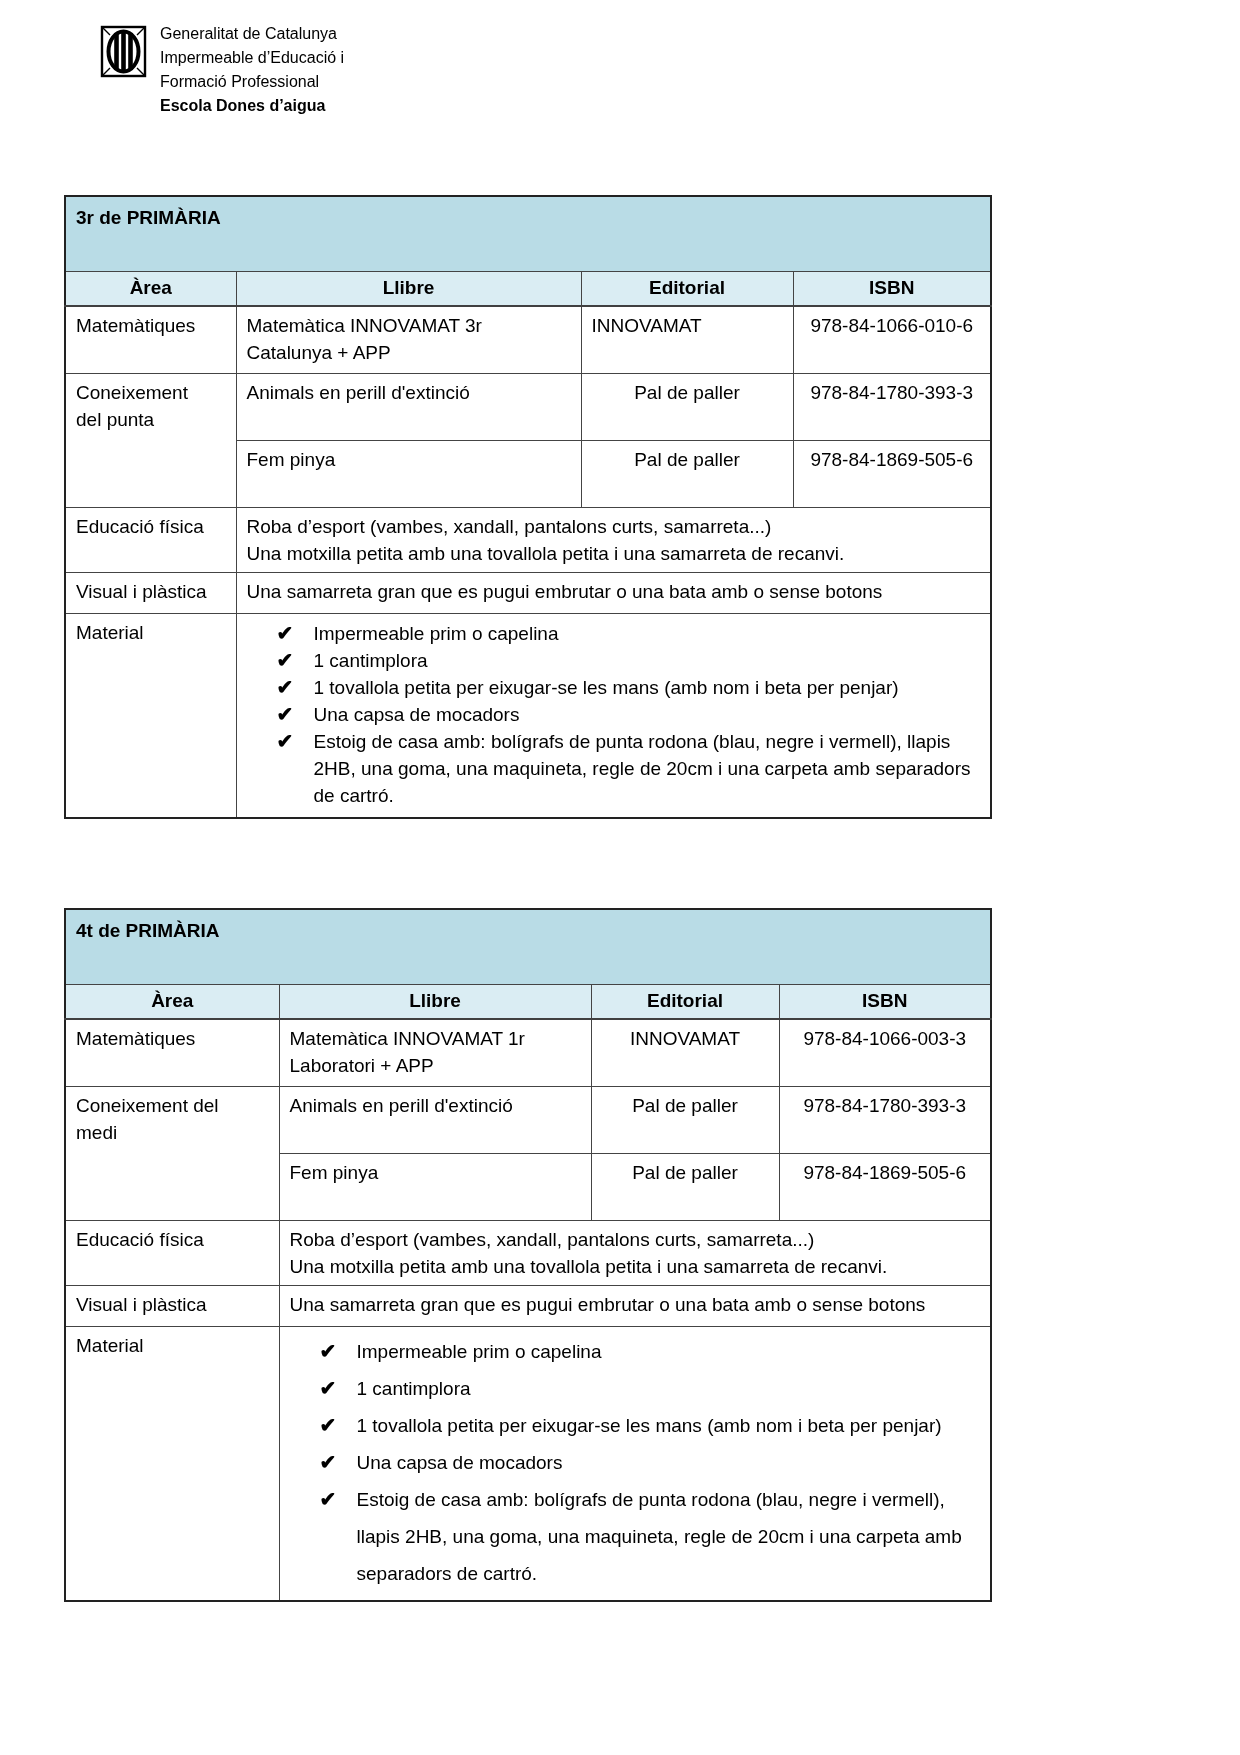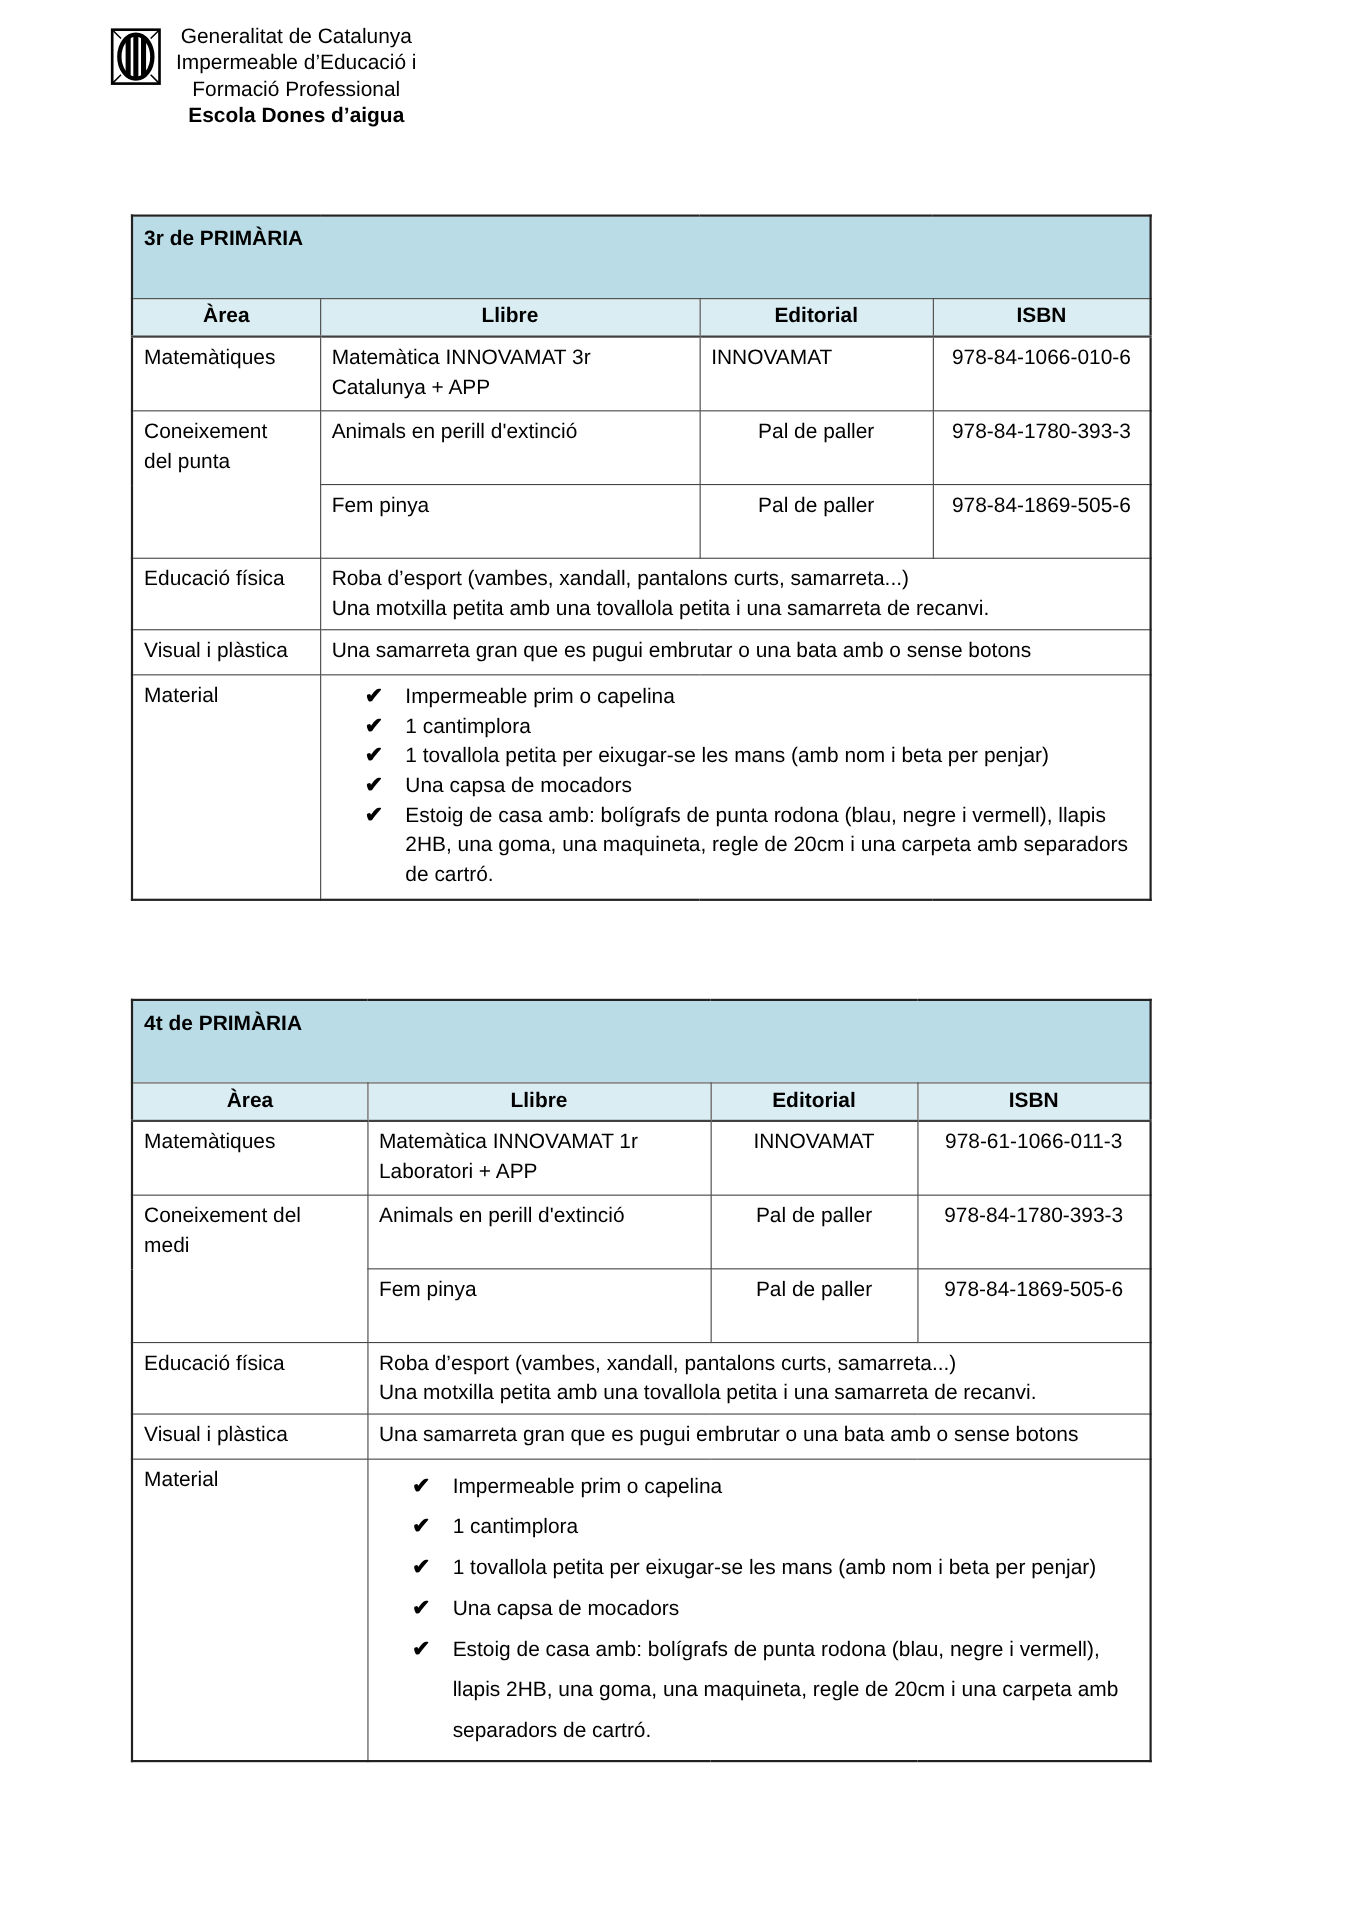--- a/index.html
+++ b/index.html
@@ -17,28 +17,28 @@
     position: relative;
   }
   
   .letterhead {
     display: flex;
     align-items: flex-start;
     gap: 13px;
     padding: 22px 0 0 100px;
   }
   .logo-box { flex: 0 0 auto; padding-top: 2px; }
-  .lh-text { font-size: 19px; line-height: 24px; text-align: center; }
+  .lh-text { font-size: 16px; line-height: 24px; }
   .lh-text .school { font-weight: bold; }
   
   table.school-table {
     border-collapse: collapse;
     table-layout: fixed;
     width: 926px;
-    margin-left: 119px;
+    margin-left: 64px;
     border: 2px solid #222222;
     font-size: 19px;
   }
   table.t1 { margin-top: 77px; }
   table.t2 { margin-top: 89px; }
   td {
     border: 1px solid #444444;
     vertical-align: top;
     padding: 5px 10px;
     line-height: 27px;
@@ -220,21 +220,21 @@
         <td>Àrea</td>
         <td>Llibre</td>
         <td>Editorial</td>
         <td>ISBN</td>
       </tr>
       <tr class="book-row">
         <td class="area-cell pre">Matemàtiques</td>
         <td class="llibre-cell pre">Matemàtica INNOVAMAT 1r
 Laboratori + APP</td>
         <td class="ed-cell">INNOVAMAT</td>
-        <td class="isbn-cell">978-61-1066-011-3</td>
+        <td class="isbn-cell">978-84-1066-003-3</td>
       </tr>
       <tr class="book-row">
         <td class="area-cell pre" rowspan="2">Coneixement del
 medi</td>
         <td class="llibre-cell pre">Animals en perill d'extinció</td>
         <td class="ed-cell">Pal de paller</td>
         <td class="isbn-cell">978-84-1780-393-3</td>
       </tr>
       <tr class="book-row">
         <td class="llibre-cell pre">Fem pinya</td>

